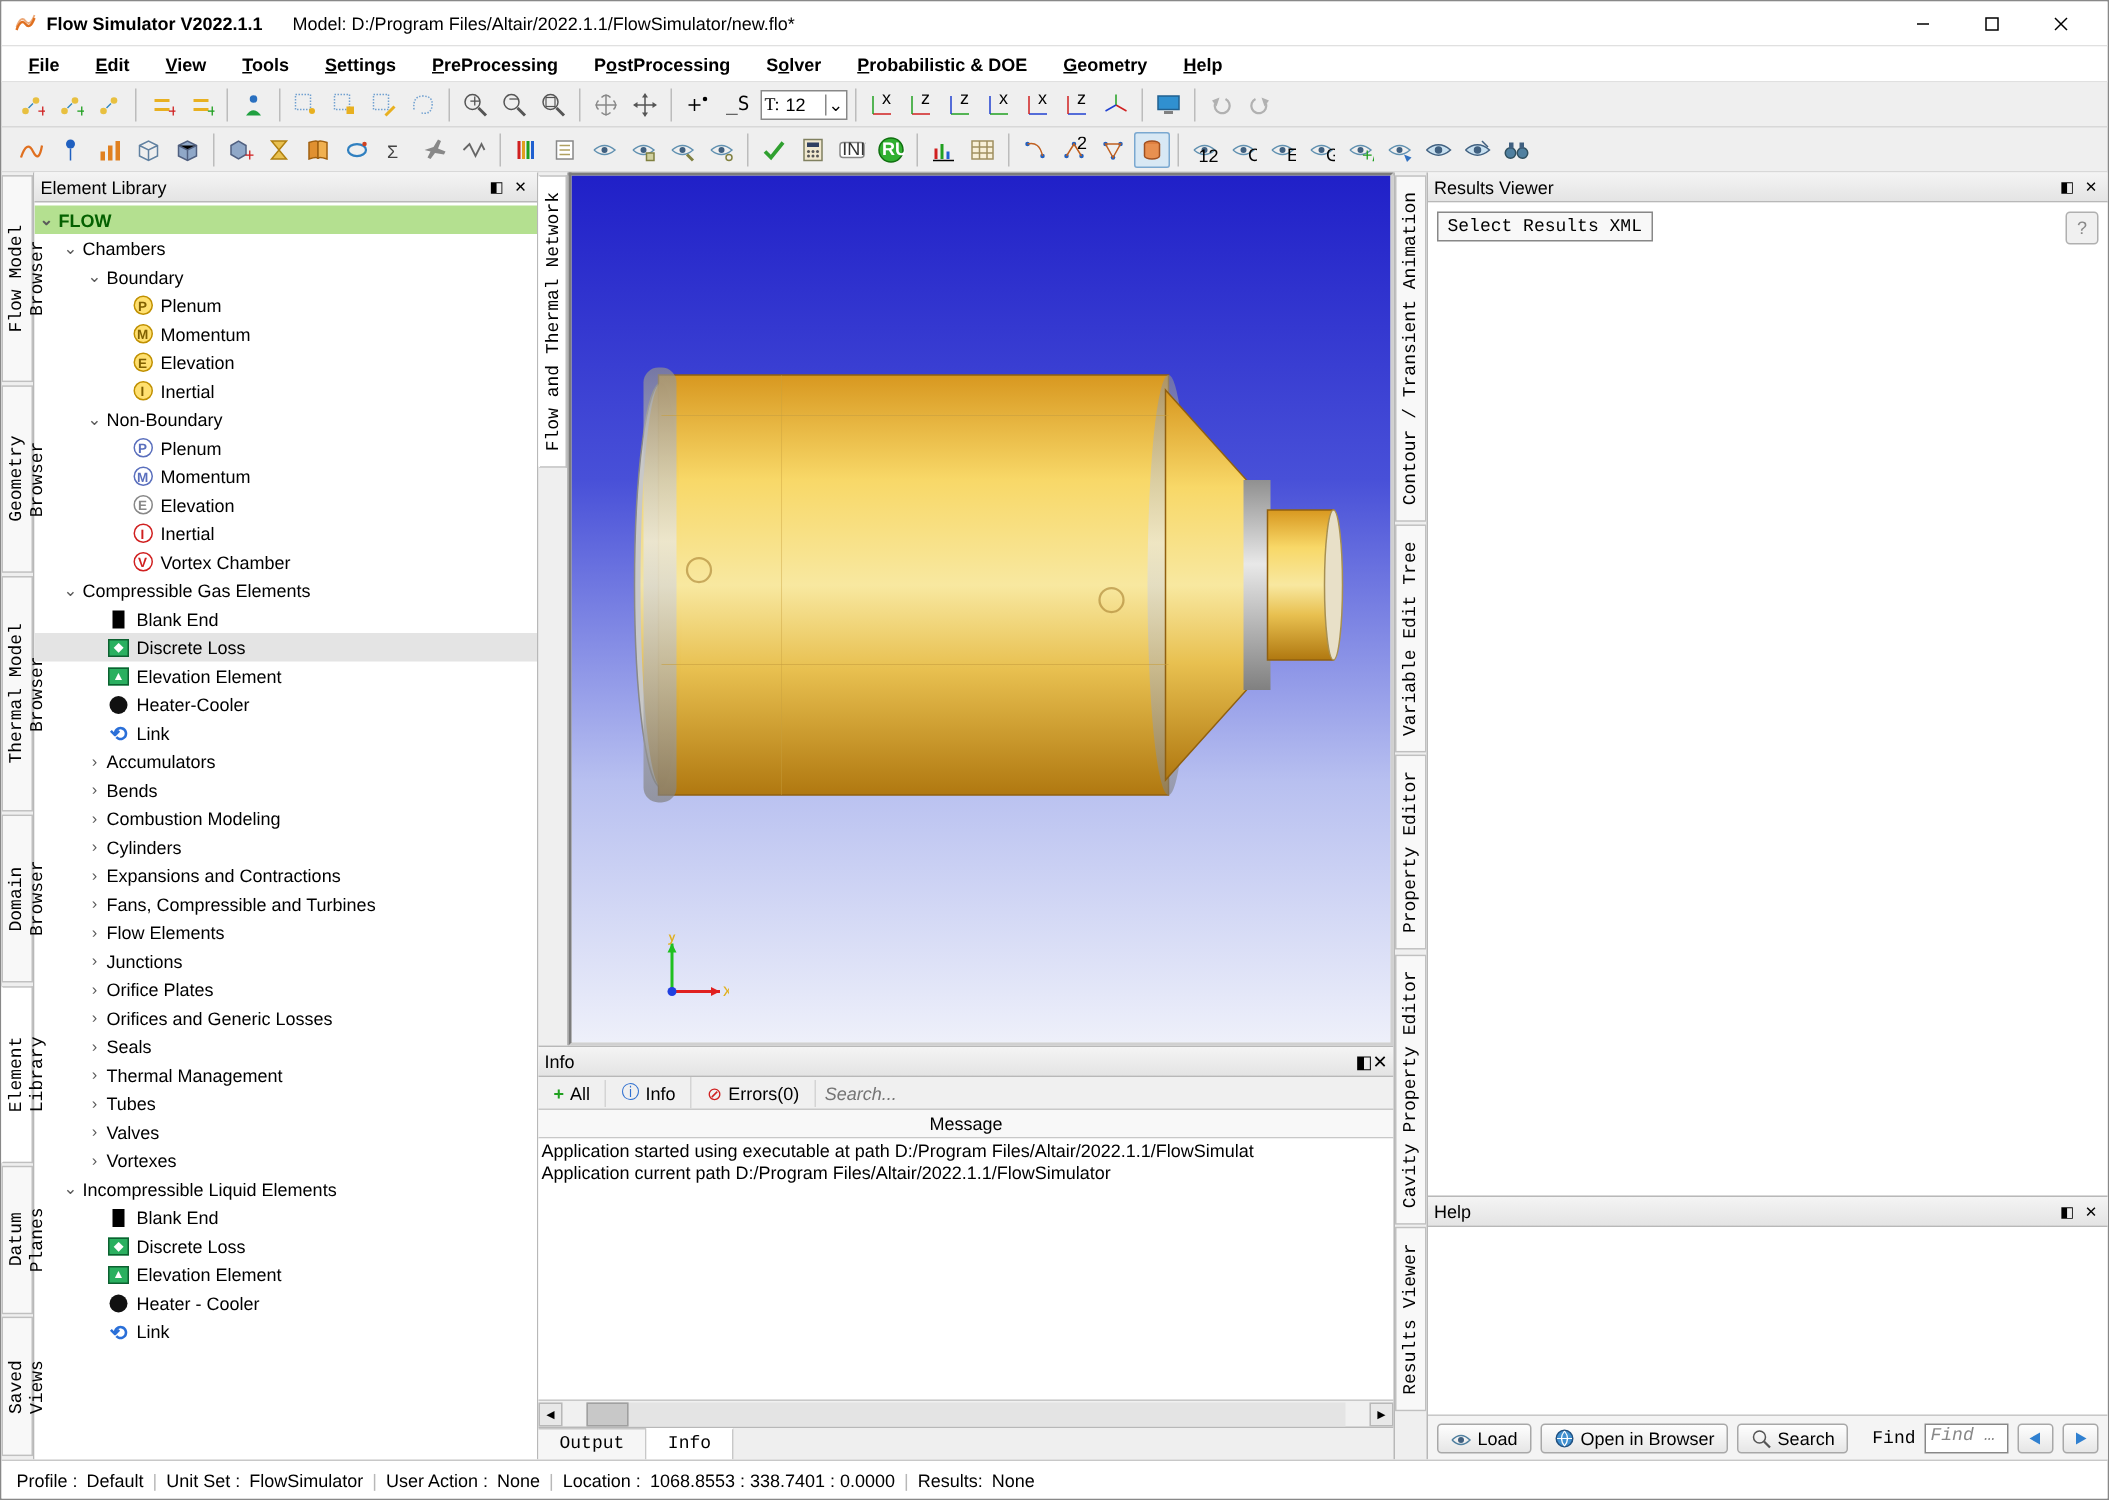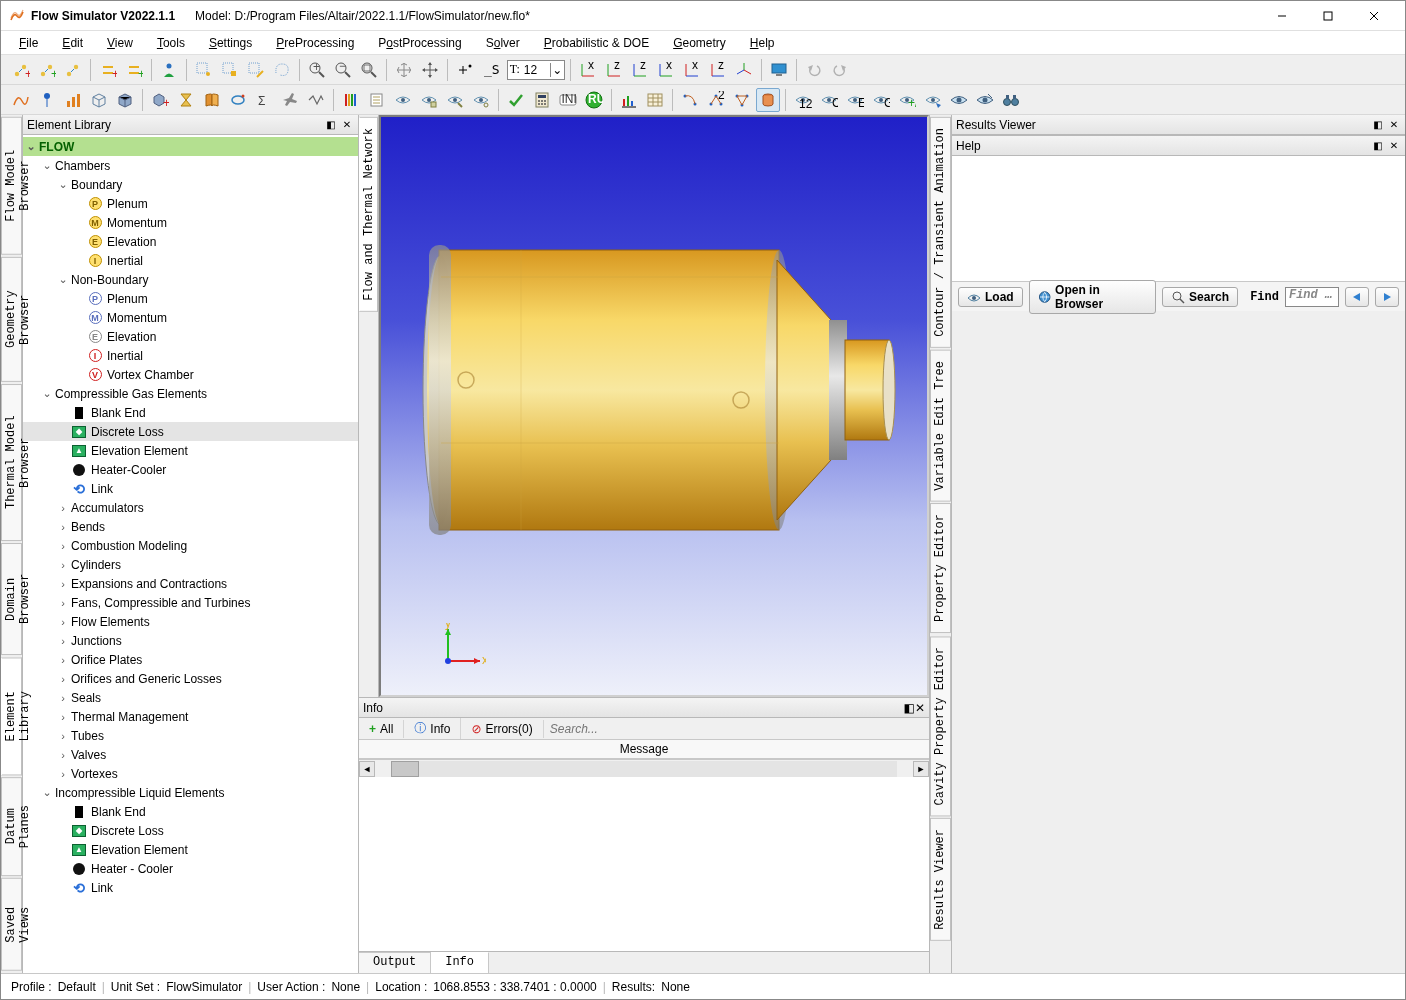--- a/index.html
+++ b/index.html
@@ -5,21 +5,21 @@
 * { box-sizing: border-box; margin: 0; padding: 0; font-family: "Segoe UI", Tahoma, sans-serif; font-size: 12px; }
 html, body { width: 1406px; height: 1000px; overflow: hidden; background: #fff; }
 .window { width: 1406px; height: 1000px; border: 1px solid #888; display: flex; flex-direction: column; background: #f0f0f0; }
 .titlebar { height: 30px; background: #fff; display: flex; align-items: center; padding: 0 8px; border-bottom: 1px solid #e0e0e0; }
 .titlebar .app-icon { width: 16px; height: 16px; margin-right: 6px; display:flex;align-items:center;justify-content:center;}
 .titlebar .app-title { font-weight: 700; }
 .titlebar .model-path { margin-left: 20px; color: #000; }
 .titlebar .winbtns { margin-left: auto; display: flex; gap: 0; }
 .titlebar .winbtn { width: 46px; height: 30px; display: flex; align-items: center; justify-content: center; color: #000; }
 .menubar { height: 24px; background: #fff; display: flex; align-items: center; padding: 0 8px; gap: 4px; border-bottom: 1px solid #e0e0e0; }
-.menubar .menu { padding: 2px 10px; cursor: default; }
+.menubar .menu { padding: 2px 10px; cursor: default; font-weight: bold; }
 .menubar .menu .ul { text-decoration: underline; }
 .toolbars { background: #efefef; }
 .toolbar-row { display: flex; align-items: center; padding: 2px 8px; gap: 2px; border-bottom: 1px solid #d8d8d8; height:30px;}
 .tsep { width: 1px; height: 22px; background: #bcbcbc; margin: 0 3px; }
 .tbtn { width: 24px; height: 24px; display: flex; align-items: center; justify-content: center; border: 1px solid transparent; border-radius: 2px; }
 .tbtn svg { width: 18px; height: 18px; }
 .tbtn.text { width: auto; padding: 0 4px; font-family: monospace; font-size: 13px; }
 .fontsize-combo { display: flex; border: 1px solid #888; background: #fff; height: 20px; align-items: center; }
 .fontsize-combo .lbl { padding: 0 2px; font-family: serif; }
 .fontsize-combo .val { width: 28px; text-align: left; padding-left: 2px; }
@@ -76,21 +76,21 @@
 .bottom-tabs { height: 22px; background: #efefef; display: flex; border-top: 1px solid #b8b8b8; }
 .btab { padding: 2px 14px; font-family: "Courier New", monospace; border-right: 1px solid #c8c8c8; border-top:1px solid #c8c8c8; background:#f6f6f6;}
 .btab.active { background: #fff; border-top-color:#fff;}
 .right-side-tabs { width: 22px; background: #efefef; border-left: 1px solid #b8b8b8; display: flex; flex-direction: column; padding-top:2px;}
 .right-panel { width: 454px; background: #efefef; border-left: 1px solid #b8b8b8; display: flex; flex-direction: column; }
 .results-body { flex: 1; background: #fff; padding: 6px; display: flex; align-items: flex-start; }
 .sel-xml { border: 1px solid #888; padding: 2px 6px; background: #f8f8f8; font-family: "Courier New", monospace; font-size: 12px; }
 .q-btn { margin-left: auto; width: 22px; height: 22px; border: 1px solid #b0b0b0; background: #f0f0f0; display: flex; align-items: center; justify-content: center; color: #888; border-radius:3px;}
 .help-panel { height: 176px; border-top: 1px solid #b8b8b8; display: flex; flex-direction: column; background: #fff; }
 .help-body { flex:1; }
-.help-tools { height: 30px; border-top: 1px solid #c8c8c8; display: flex; align-items: center; padding: 11px 6px; gap: 6px; background: #f4f4f4; font-weight: bold;}
+.help-tools { height: 30px; border-top: 1px solid #c8c8c8; display: flex; align-items: center; padding: 11px 6px; gap: 6px; background: #f4f4f4;}
 .hbtn { border: 1px solid #a8a8a8; background: linear-gradient(#fefefe,#e6e6e6); padding: 2px 8px; display: flex; align-items: center; gap: 4px; font-family: "Courier New", monospace; border-radius:3px;}
 .hbtn svg{width:14px;height:14px;}
 .find-input { border: 1px solid #888; background: #fff; height: 20px; width: 56px; padding: 0 3px; font-family: "Courier New", monospace; color: #888; font-style:italic; overflow:hidden;text-overflow:ellipsis;white-space:nowrap;}
 .statusbar { height: 26px; background: #fff; border-top: 1px solid #c8c8c8; display: flex; align-items: center; padding: 0 10px; gap: 6px; }
 .statusbar .ssep { color: #b8b8b8; }
 .tbtn.pressed{background:#d8e8f4;border-color:#7aa8d0;}
 </style>
 </head>
 <body>
 
@@ -982,20 +982,24 @@
               <span style="color:#3070d0">ⓘ</span>
               <span>Info</span>
             </div>
           <div class="info-filter-btn">
               <span style="color:#d02020">⊘</span>
               <span>Errors(0)</span>
             </div>
           <input class="info-search" placeholder="Search..." style="">
         </div>
         <div class="info-msg-hdr">Message</div>
+        <div class="info-body" id="info-body">
+            <div>Application started using executable at path D:/Program Files/Altair/2022.1.1/FlowSimulat</div>
+            <div>Application current  path D:/Program Files/Altair/2022.1.1/FlowSimulator</div>
+          </div>
         <div class="info-scroll-x">
           <div class="arr">◄</div>
             <div class="track">
               <div class="thumb"></div>
             </div>
             <div class="arr">►</div>
         </div>
       </div>
       <div class="bottom-tabs" id="bottom-tabs">
           <div class="btab">Output</div>
@@ -1010,20 +1014,24 @@
         <div class="side-tab">Cavity Property Editor</div>
         <div class="side-tab">Results Viewer</div>
       </div>
 
     <div class="right-panel">
       <div class="panel-header">
         <span>Results Viewer</span>
         <span class="spacer"></span>
         <span class="pbtn">◧</span>
         <span class="pbtn">✕</span>
+      </div>
+      <div class="results-body">
+        <div class="sel-xml">Select Results XML</div>
+        <div class="q-btn">?</div>
       </div>
       <div class="help-panel">
         <div class="panel-header">
           <span>Help</span>
           <span class="spacer"></span>
           <span class="pbtn">◧</span>
           <span class="pbtn">✕</span>
         </div>
         <div class="help-body"></div>
         <div class="help-tools">

